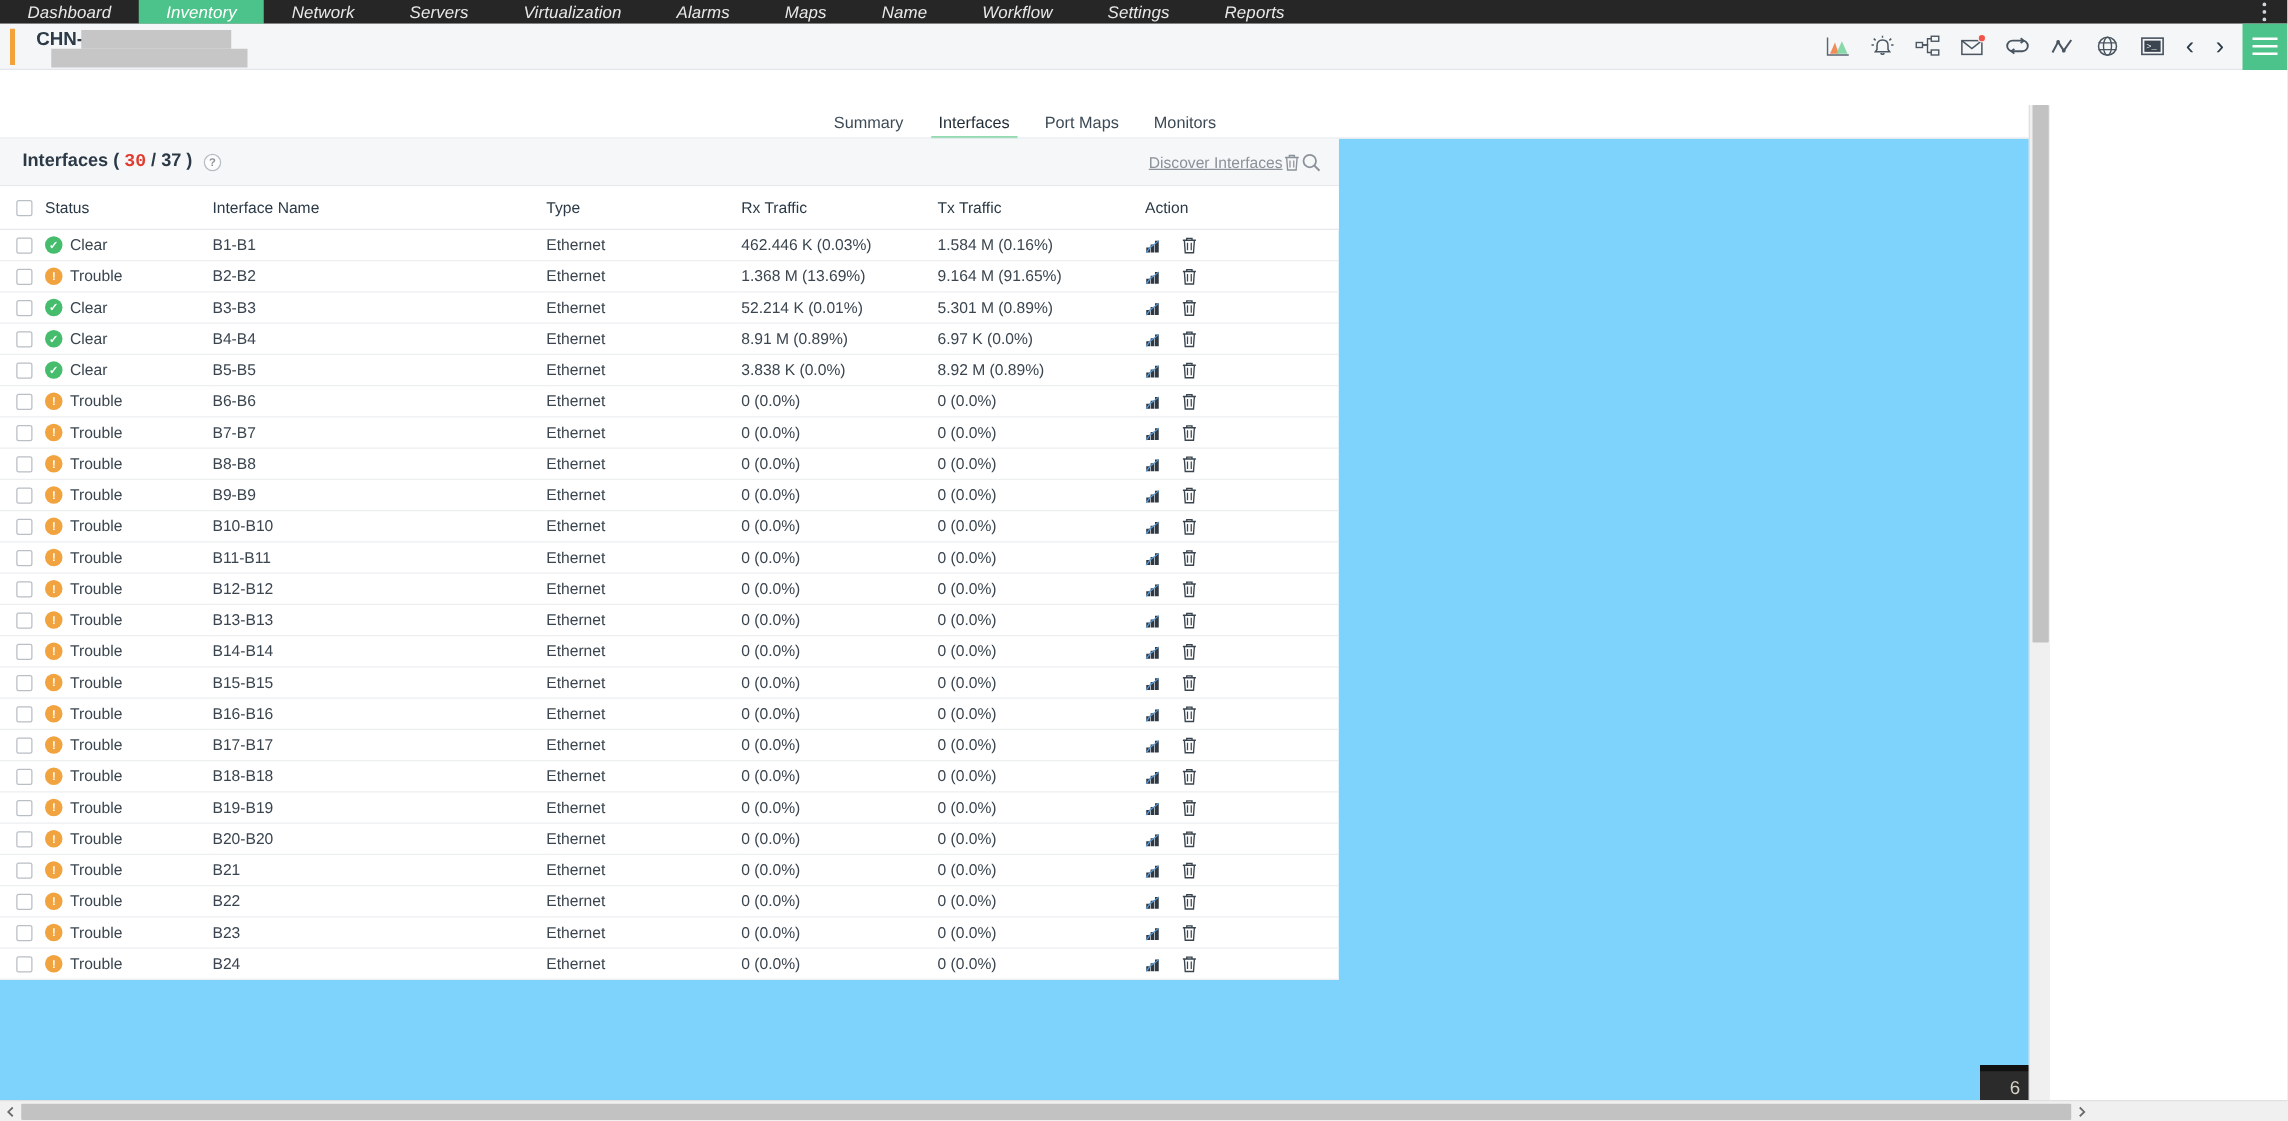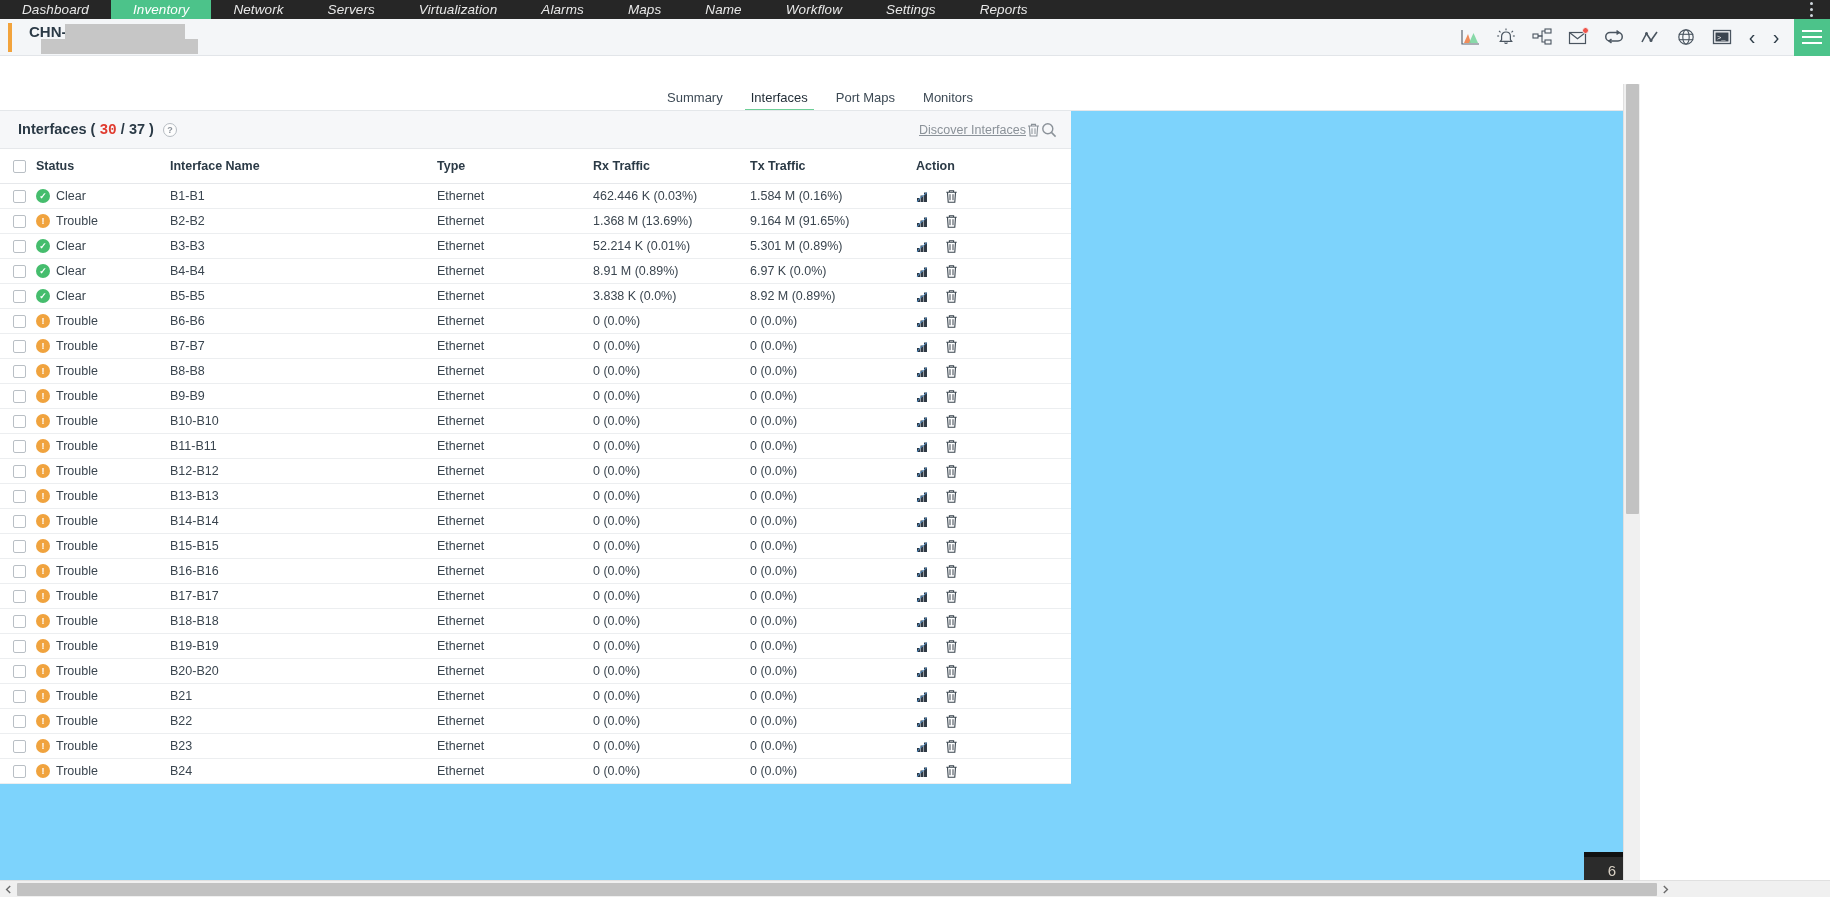--- a/index.html
+++ b/index.html
@@ -126,21 +126,21 @@
   }
   .panel-head-right { margin-left: auto; display: flex; align-items: center; }
   .discover-link {
     font-size: 12.5px; color: #8b9299; text-decoration: underline; cursor: pointer; white-space: nowrap;
   }
   .head-icon { cursor: pointer; color: #8b9299; display:flex; align-items:center; }
 
   
   .tbl { width: 1071px; border-collapse: collapse; table-layout: fixed; }
   .tbl th {
-    font-size: 12.5px; font-weight: bold; color: #2b3a46;
+    font-size: 12.5px; font-weight: normal; color: #2b3a46;
     text-align: left; padding: 10px 0 10px 0; height: 32px;
     border-bottom: 1px solid #e6e8eb; background: #ffffff; vertical-align: middle;
   }
   .tbl td {
     font-size: 12.5px; color: #3a454f;
     padding: 0; height: 25px; border-bottom: 1px solid #eceef0; vertical-align: middle;
   }
   .col-chk { width: 36px; padding-left: 13px !important; }
   .col-status { width: 134px; }
   .col-name { width: 267px; }

